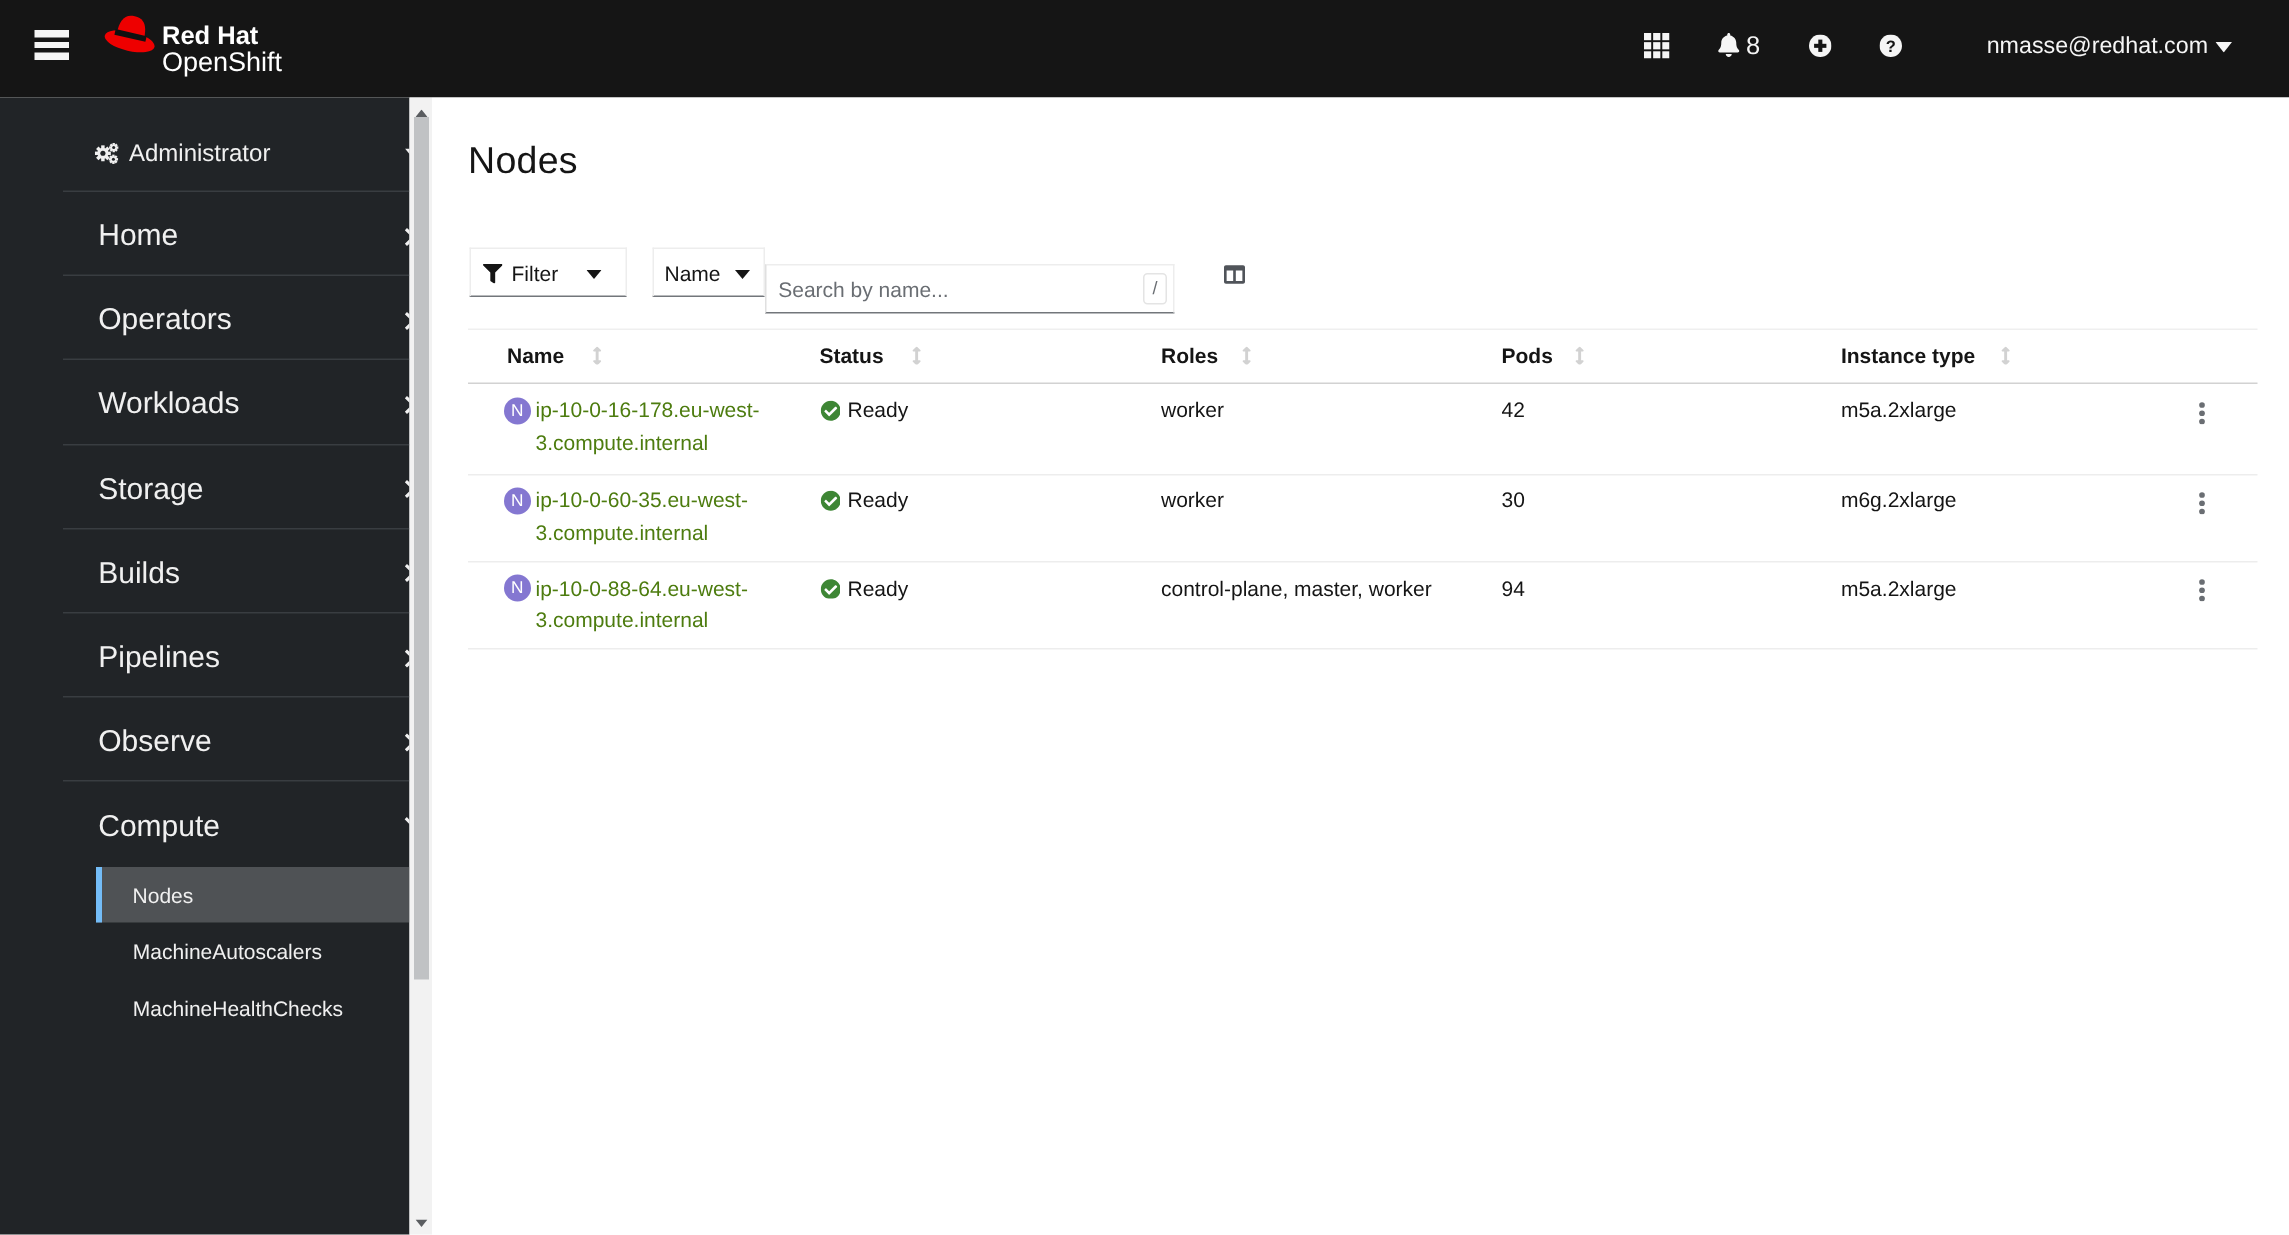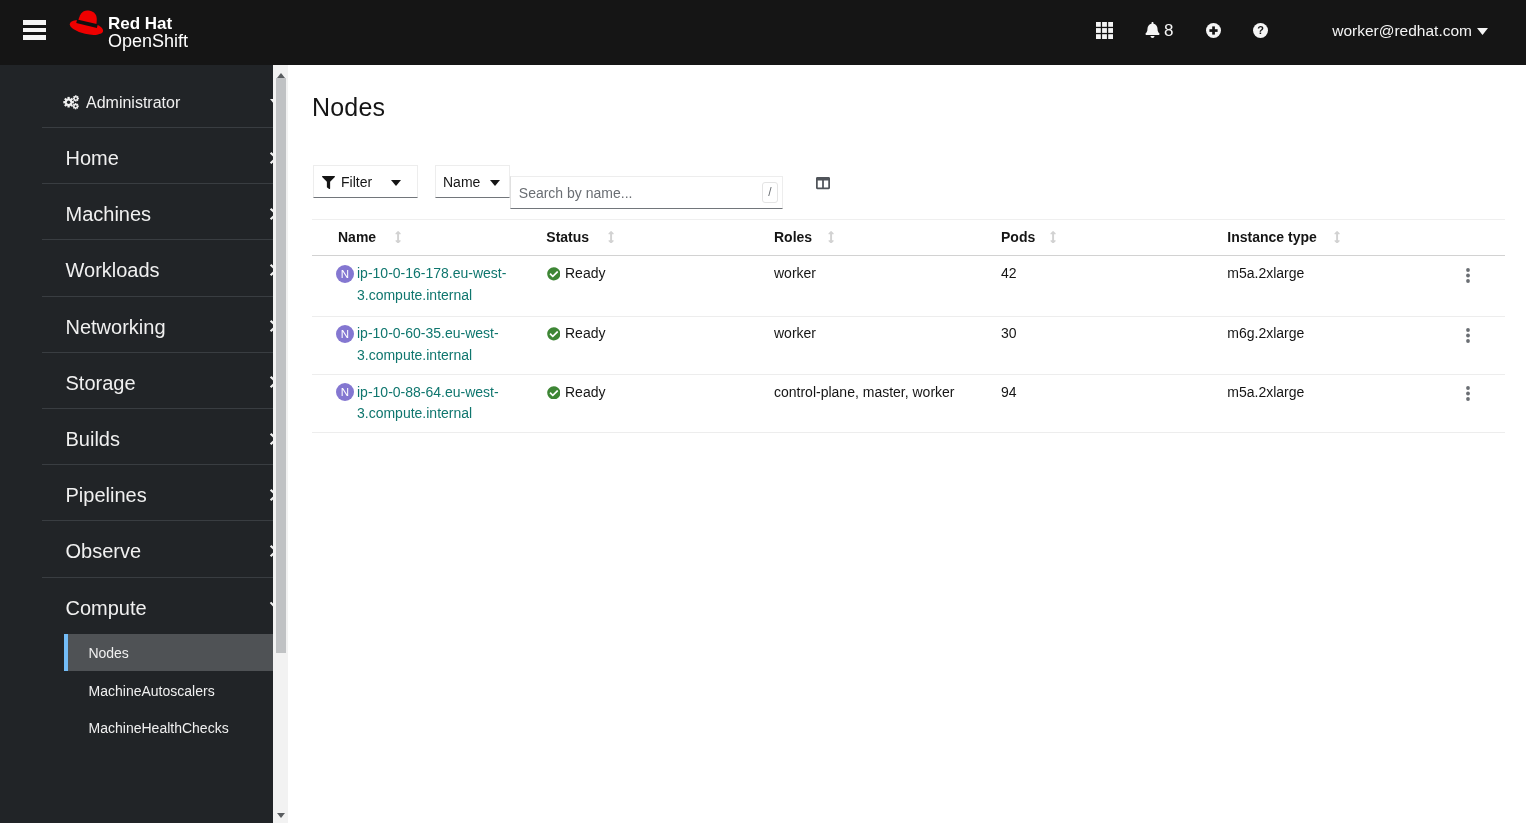--- a/index.html
+++ b/index.html
@@ -30,21 +30,21 @@
   .tbox { position:absolute; top:100px; height:33px; background:#fff; border:1px solid #ededed; border-bottom-color:#72767b; font-size:14px; }
   #fbtn { left:24.5px; width:105.5px; }
   #nsel { left:146.5px; width:75.3px; }
   #sinput { left:221.8px; width:273.4px; border-left-color:#e0e0e0;margin-top:11px; }
   #slash { position:absolute; right:4.6px; top:5px; width:15.3px; height:21px; border:1px solid #e4e4e4; border-radius:3px; color:#6a6e73; font-size:12px; text-align:center; line-height:19px; }
   
   #tbl { position:absolute; left:24px; top:153.5px; width:1193px; }
   .hline { position:absolute; left:0; width:1193px; height:1px; }
   .th { position:absolute; top:0; font-weight:bold; font-size:14px; line-height:36px; }
   .cell { position:absolute; font-size:14px; line-height:21.5px; }
-  a.lnk { color:#0f766e; text-decoration:none; }
+  a.lnk { color:#4d7c0f; text-decoration:none; }
   .badge { position:absolute; left:-21.3px; top:1.6px; width:18.2px; height:18.2px; border-radius:50%; background:#8477d1; color:#fff; font-size:11.5px; text-align:center; line-height:18.2px; }
   .sorti { position:absolute; top:12.2px; width:6.2px; height:12.6px; fill:#d2d2d2; }
   .chk { position:absolute; left:234.7px; width:13.7px; height:13.7px; fill:#3e8635; }
   .kdots { position:absolute; left:1154px; width:4px; height:15px; fill:#6a6e73; }
 </style>
 </head>
 <body>
 
 <div id="masthead">
   <div class="hbar" style="top:20.4px"></div>
@@ -80,21 +80,21 @@
   <svg class="abs" style="left:1206px;top:22.5px" width="15" height="15" viewBox="0 0 15 15">
     <circle cx="7.5" cy="7.5" r="7.5" fill="#f5f5f5"></circle>
     <rect x="6.2" y="3.4" width="2.7" height="8.2" fill="#151515"></rect>
     <rect x="3.4" y="6.2" width="8.2" height="2.7" fill="#151515"></rect>
   </svg>
 
   <svg class="abs" style="left:1253px;top:22.5px" width="15" height="15" viewBox="0 0 15 15">
     <circle cx="7.5" cy="7.5" r="7.5" fill="#f5f5f5"></circle>
     <text x="7.5" y="11.4" font-family="Liberation Sans" font-size="11" font-weight="bold" fill="#151515" text-anchor="middle">?</text>
   </svg>
-  <div id="usermenu">worker@redhat.com</div>
+  <div id="usermenu">nmasse@redhat.com</div>
   <svg class="abs" style="left:1476.5px;top:27.5px" width="11" height="7" viewBox="0 0 11 7">
       <path d="M0 0 L11 0 L5.5 7 Z" fill="#f5f5f5"></path>
     </svg>
 </div>
 
 <div id="sidebar">
   <div id="adminrow">
     <svg class="abs" style="left:21px;top:94.5px;position:absolute;top:29.5px" width="17" height="15" viewBox="0 0 17 15">
       <g transform="translate(5.6,7.2)">
         <g fill="#f0f0f0">
@@ -132,33 +132,27 @@
         <path d="M0 0 L11 0 L5.5 7 Z" fill="#f0f0f0"></path>
       </svg>
   </div>
   <div class="navitem">
       <span class="lbl">Home</span>
       <svg class="chev" width="9" height="14" viewBox="0 0 9 14">
         <path d="M1.6 1.8 L7.2 7 L1.6 12.2" stroke="#f0f0f0" stroke-width="2.1" fill="none"></path>
       </svg>
     </div>
   <div class="navitem">
-      <span class="lbl">Machines</span>
+      <span class="lbl">Operators</span>
       <svg class="chev" width="9" height="14" viewBox="0 0 9 14">
         <path d="M1.6 1.8 L7.2 7 L1.6 12.2" stroke="#f0f0f0" stroke-width="2.1" fill="none"></path>
       </svg>
     </div>
   <div class="navitem">
       <span class="lbl">Workloads</span>
-      <svg class="chev" width="9" height="14" viewBox="0 0 9 14">
-        <path d="M1.6 1.8 L7.2 7 L1.6 12.2" stroke="#f0f0f0" stroke-width="2.1" fill="none"></path>
-      </svg>
-    </div>
-  <div class="navitem">
-      <span class="lbl">Networking</span>
       <svg class="chev" width="9" height="14" viewBox="0 0 9 14">
         <path d="M1.6 1.8 L7.2 7 L1.6 12.2" stroke="#f0f0f0" stroke-width="2.1" fill="none"></path>
       </svg>
     </div>
   <div class="navitem">
       <span class="lbl">Storage</span>
       <svg class="chev" width="9" height="14" viewBox="0 0 9 14">
         <path d="M1.6 1.8 L7.2 7 L1.6 12.2" stroke="#f0f0f0" stroke-width="2.1" fill="none"></path>
       </svg>
     </div>

